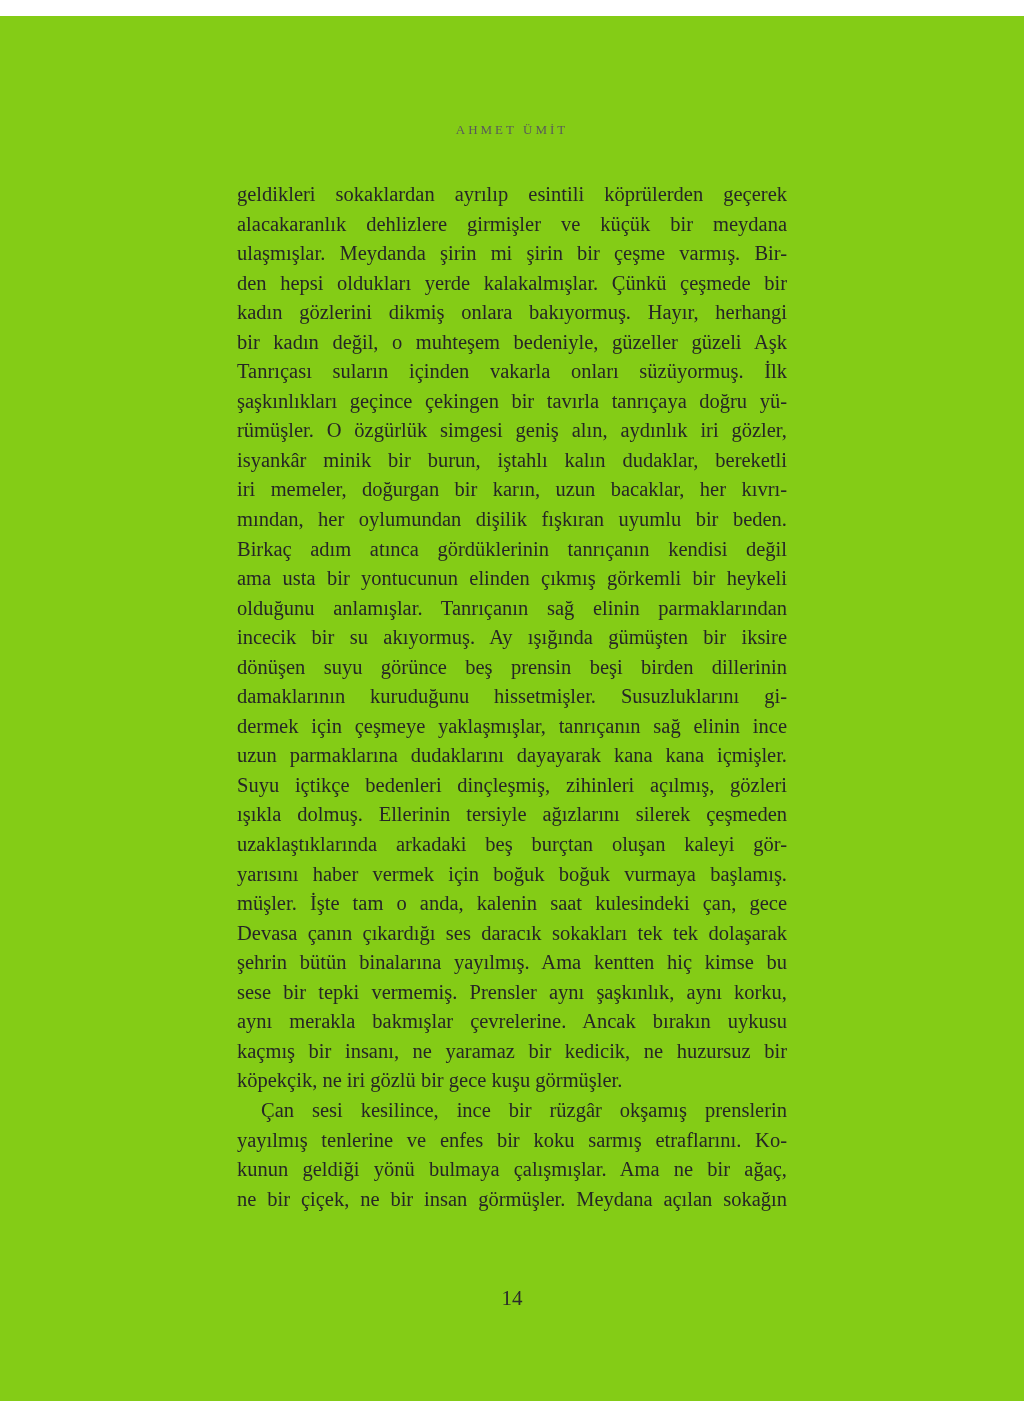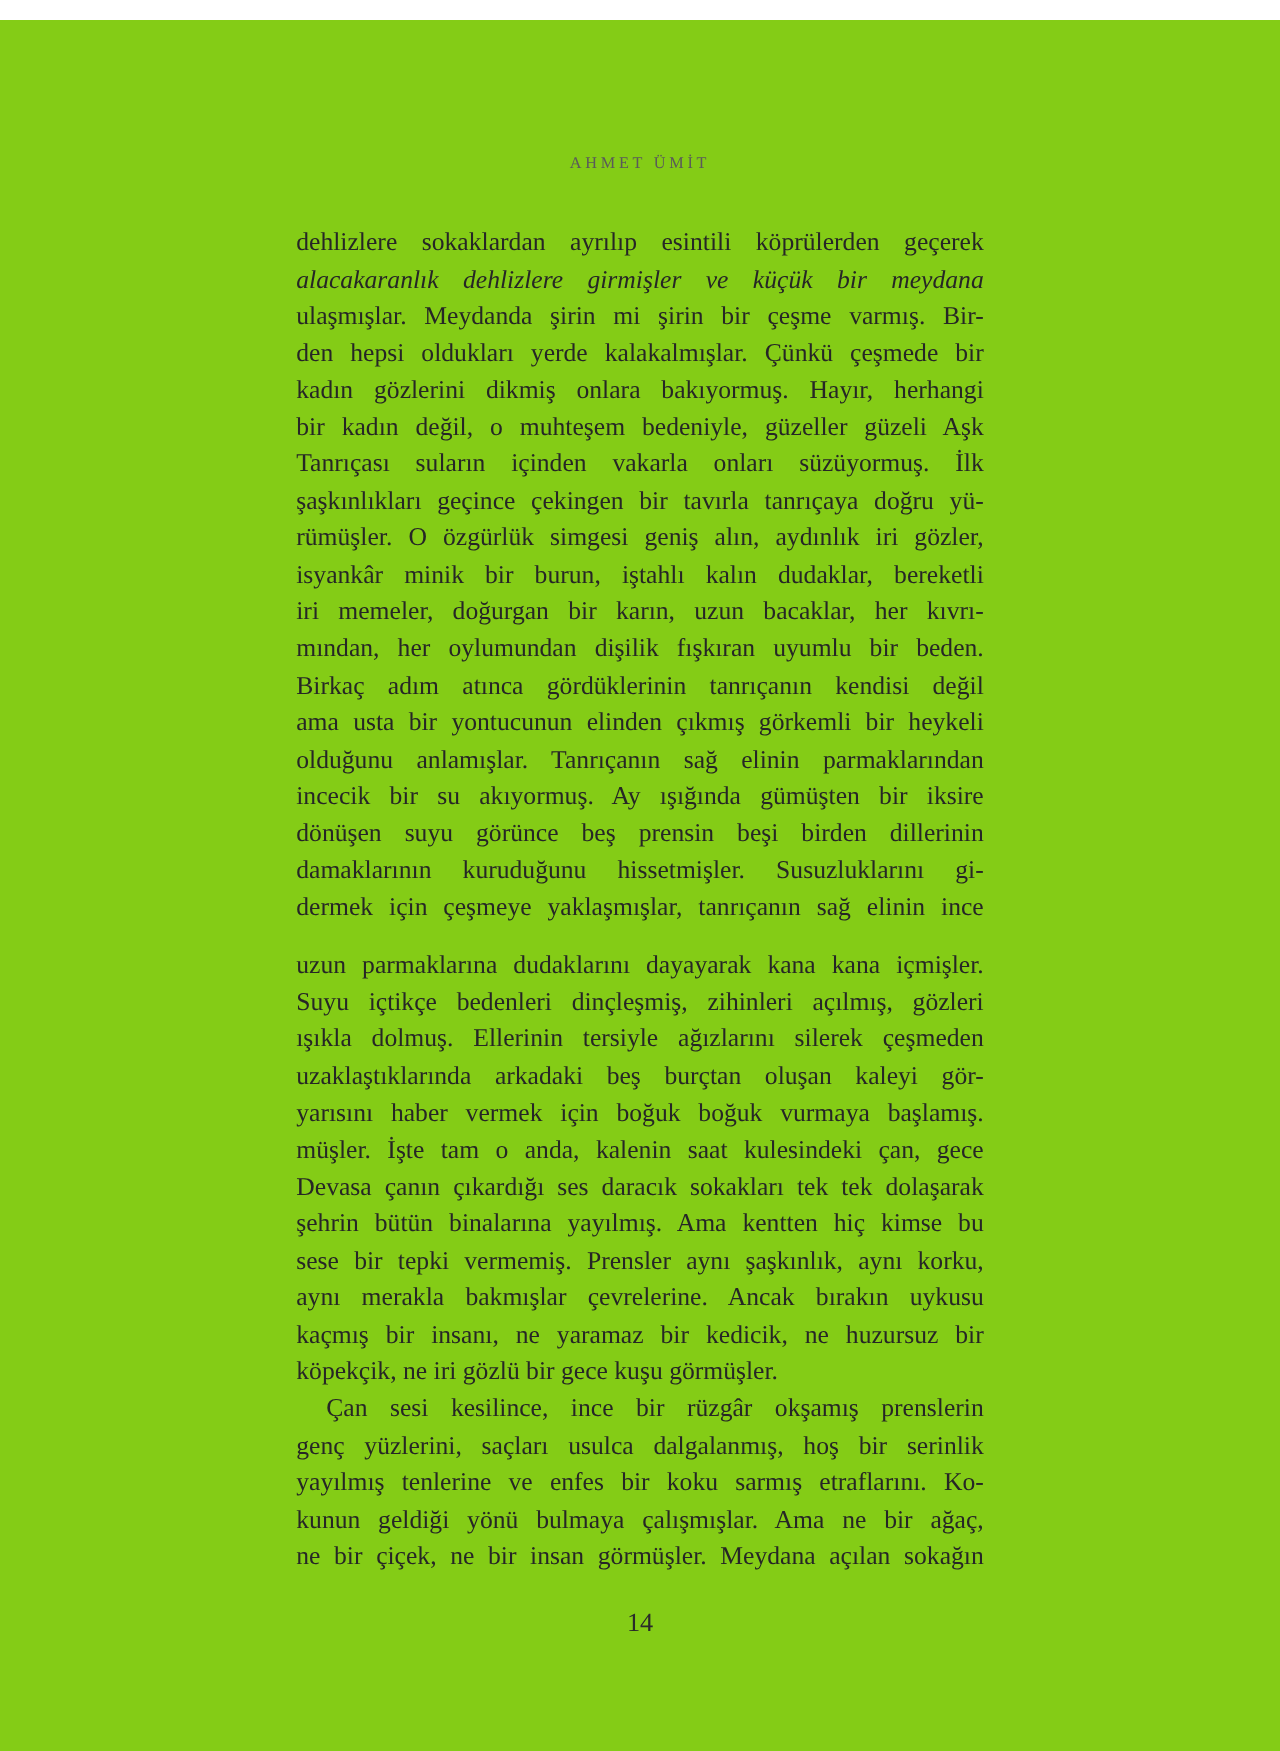--- a/index.html
+++ b/index.html
@@ -72,56 +72,55 @@
 </head>
 <body>
 
 <div class="page">
 
   <div class="running-head">AHMET ÜMİT</div>
 
   <div class="text-block">
 
     <div class="paragraph">
-      <span class="line" style="white-space: nowrap;">dehlizlere sokaklardan ayrılıp esintili köprülerden geçerek</span>
-      <span class="line" style="white-space: nowrap; font-style: italic;">alacakaranlık dehlizlere girmişler ve küçük bir meydana</span>
+      <span class="line" style="white-space: nowrap;">geldikleri sokaklardan ayrılıp esintili köprülerden geçerek</span>
+      <span class="line" style="white-space: nowrap;">alacakaranlık dehlizlere girmişler ve küçük bir meydana</span>
       <span class="line" style="white-space: nowrap;">ulaşmışlar. Meydanda şirin mi şirin bir çeşme varmış. Bir-</span>
       <span class="line" style="white-space: nowrap;">den hepsi oldukları yerde kalakalmışlar. Çünkü çeşmede bir</span>
       <span class="line" style="white-space: nowrap;">kadın gözlerini dikmiş onlara bakıyormuş. Hayır, herhangi</span>
       <span class="line" style="white-space: nowrap;">bir kadın değil, o muhteşem bedeniyle, güzeller güzeli Aşk</span>
       <span class="line" style="white-space: nowrap;">Tanrıçası suların içinden vakarla onları süzüyormuş. İlk</span>
       <span class="line" style="white-space: nowrap;">şaşkınlıkları geçince çekingen bir tavırla tanrıçaya doğru yü-</span>
       <span class="line" style="white-space: nowrap;">rümüşler. O özgürlük simgesi geniş alın, aydınlık iri gözler,</span>
       <span class="line" style="white-space: nowrap;">isyankâr minik bir burun, iştahlı kalın dudaklar, bereketli</span>
       <span class="line" style="white-space: nowrap; font-family: Liberation Serif, serif;">iri memeler, doğurgan bir karın, uzun bacaklar, her kıvrı-</span>
       <span class="line" style="white-space: nowrap;">mından, her oylumundan dişilik fışkıran uyumlu bir beden.</span>
       <span class="line" style="white-space: nowrap;">Birkaç adım atınca gördüklerinin tanrıçanın kendisi değil</span>
       <span class="line" style="white-space: nowrap;">ama usta bir yontucunun elinden çıkmış görkemli bir heykeli</span>
       <span class="line" style="white-space: nowrap;">olduğunu anlamışlar. Tanrıçanın sağ elinin parmaklarından</span>
       <span class="line" style="white-space: nowrap;">incecik bir su akıyormuş. Ay ışığında gümüşten bir iksire</span>
       <span class="line" style="white-space: nowrap;">dönüşen suyu görünce beş prensin beşi birden dillerinin</span>
       <span class="line" style="white-space: nowrap;">damaklarının kuruduğunu hissetmişler. Susuzluklarını gi-</span>
       <span class="line" style="white-space: nowrap;">dermek için çeşmeye yaklaşmışlar, tanrıçanın sağ elinin ince</span>
-      <span class="line" style="white-space: nowrap; margin-top: 17px;">uzun parmaklarına dudaklarını dayayarak kana kana içmişler.</span>
+      <span class="line" style="white-space: nowrap;">uzun parmaklarına dudaklarını dayayarak kana kana içmişler.</span>
       <span class="line" style="white-space: nowrap;">Suyu içtikçe bedenleri dinçleşmiş, zihinleri açılmış, gözleri</span>
       <span class="line" style="white-space: nowrap;">ışıkla dolmuş. Ellerinin tersiyle ağızlarını silerek çeşmeden</span>
       <span class="line" style="white-space: nowrap;">uzaklaştıklarında arkadaki beş burçtan oluşan kaleyi gör-</span>
       <span class="line" style="white-space: nowrap;">yarısını haber vermek için boğuk boğuk vurmaya başlamış.</span>
       <span class="line" style="white-space: nowrap;">müşler. İşte tam o anda, kalenin saat kulesindeki çan, gece</span>
       <span class="line" style="white-space: nowrap;">Devasa çanın çıkardığı ses daracık sokakları tek tek dolaşarak</span>
       <span class="line" style="white-space: nowrap;">şehrin bütün binalarına yayılmış. Ama kentten hiç kimse bu</span>
       <span class="line" style="white-space: nowrap;">sese bir tepki vermemiş. Prensler aynı şaşkınlık, aynı korku,</span>
       <span class="line" style="white-space: nowrap;">aynı merakla bakmışlar çevrelerine. Ancak bırakın uykusu</span>
       <span class="line" style="white-space: nowrap;">kaçmış bir insanı, ne yaramaz bir kedicik, ne huzursuz bir</span>
       <span class="line last" style="white-space: nowrap;">köpekçik, ne iri gözlü bir gece kuşu görmüşler.</span>
     </div>
 
     <div class="paragraph">
       <span class="line indent" style="white-space: nowrap;">Çan sesi kesilince, ince bir rüzgâr okşamış prenslerin</span>
-      <span class="line" style="white-space: nowrap;">genç yüzlerini, saçları usulca dalgalanmış, hoş bir serinlik</span>
       <span class="line" style="white-space: nowrap;">yayılmış tenlerine ve enfes bir koku sarmış etraflarını. Ko-</span>
       <span class="line" style="white-space: nowrap;">kunun geldiği yönü bulmaya çalışmışlar. Ama ne bir ağaç,</span>
       <span class="line" style="white-space: nowrap;">ne bir çiçek, ne bir insan görmüşler. Meydana açılan sokağın</span>
     </div>
 
   </div>
 
   <div class="page-number">14</div>
 
 </div>

